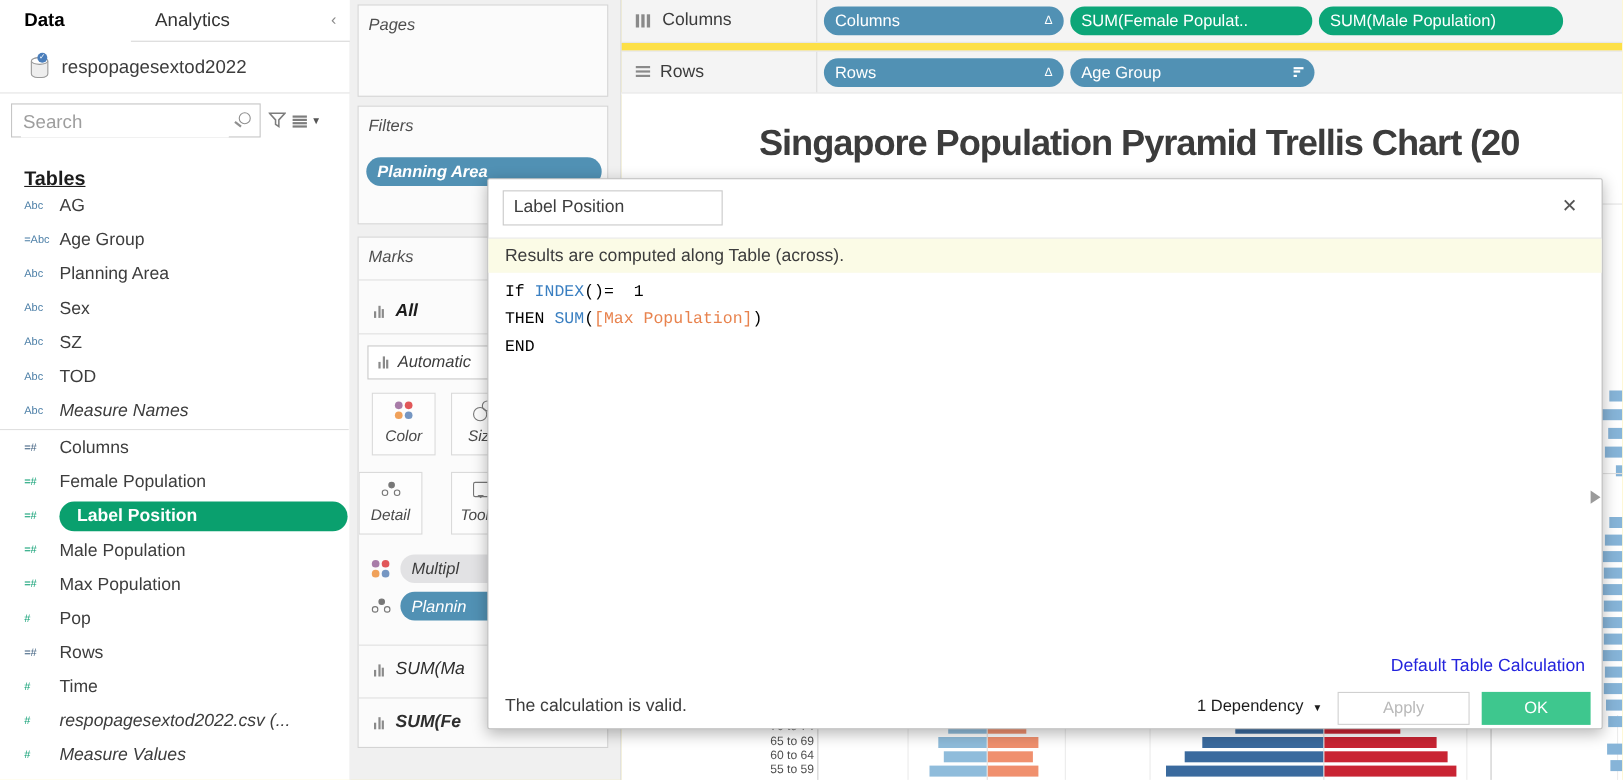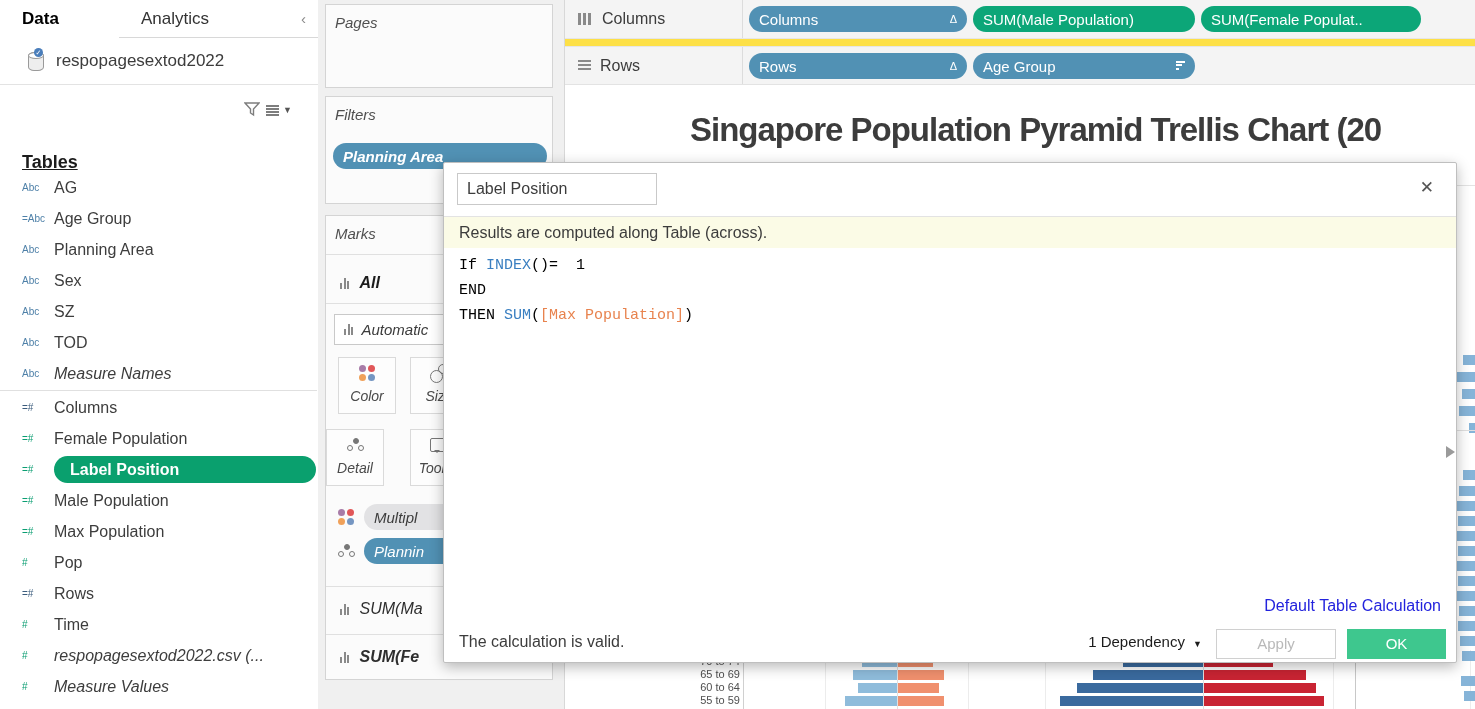--- a/index.html
+++ b/index.html
@@ -124,20 +124,24 @@
           <span>Analytics</span>
         </div>
       <div id="collapse">‹</div>
     </div>
     <div id="ds-row">
       <div id="ds-icon"></div>
       <div id="ds-label">respopagesextod2022</div>
     </div>
     <div id="ds-check">✓</div>
     <div id="search-row">
+      <div id="search-box">
+        <input id="search-input" placeholder="Search" style="">
+        <span class="mag"></span>
+      </div>
       <svg id="funnel" width="16" height="16" viewBox="0 0 16 16">
           <path d="M1 2 h14 l-5.5 6 v6 l-3 -2 v-4 z" fill="none" stroke="#7d7d7d" stroke-width="1.4"></path>
         </svg>
       <div id="viewbtn">
         <span class="grid-ic">
             <span></span>
             <span></span>
             <span></span>
             <span></span>
           </span>
@@ -329,25 +333,25 @@
             <span></span>
             <span></span>
           </span>
         <span class="txt">Columns</span>
       </div>
       <div class="shelf-pills" id="columns-pills">
           <div class="pill blue" style="width: 218px;">
             <span>Columns</span>
             <span class="delta">Δ</span>
           </div>
+          <div class="pill green" style="width: 220px;">
+            <span>SUM(Female Populat..</span>
+          </div>
           <div class="pill green" style="width: 222px;">
             <span>SUM(Male Population)</span>
-          </div>
-          <div class="pill green" style="width: 220px;">
-            <span>SUM(Female Populat..</span>
           </div>
         </div>
     </div>
     <div class="shelf" id="shelf-rows">
       <div class="shelf-label">
         <span class="row-ic">
             <span></span>
             <span></span>
             <span></span>
           </span>
@@ -430,22 +434,22 @@
 
   <div id="dialog">
     <input id="dlg-name" value="Label Position" style="">
     <div id="dlg-close">✕</div>
     <div id="dlg-divider"></div>
     <div id="dlg-banner">
         <span>Results are computed along Table (across).</span>
       </div>
     <div id="formula">
         <div class="fline"><span class="tk-k">If </span><span class="tk-f">INDEX</span><span class="tk-k">()= </span><span class="tk-k"> 1</span></div>
+        <div class="fline"><span class="tk-k">THEN </span><span class="tk-f">SUM</span><span class="tk-k">(</span><span class="tk-o">[Max Population]</span><span class="tk-k">)</span></div>
         <div class="fline"><span class="tk-k">END</span></div>
-        <div class="fline"><span class="tk-k">THEN </span><span class="tk-f">SUM</span><span class="tk-k">(</span><span class="tk-o">[Max Population]</span><span class="tk-k">)</span></div>
       </div>
     <div id="dlg-link">Default Table Calculation</div>
     <div id="dlg-status">The calculation is valid.</div>
     <div id="dlg-dep"><span>1 Dependency</span> <span class="caret">▼</span></div>
     <div id="btn-apply">Apply</div>
     <div id="btn-ok">OK</div>
   </div>
 
 </div>
 

